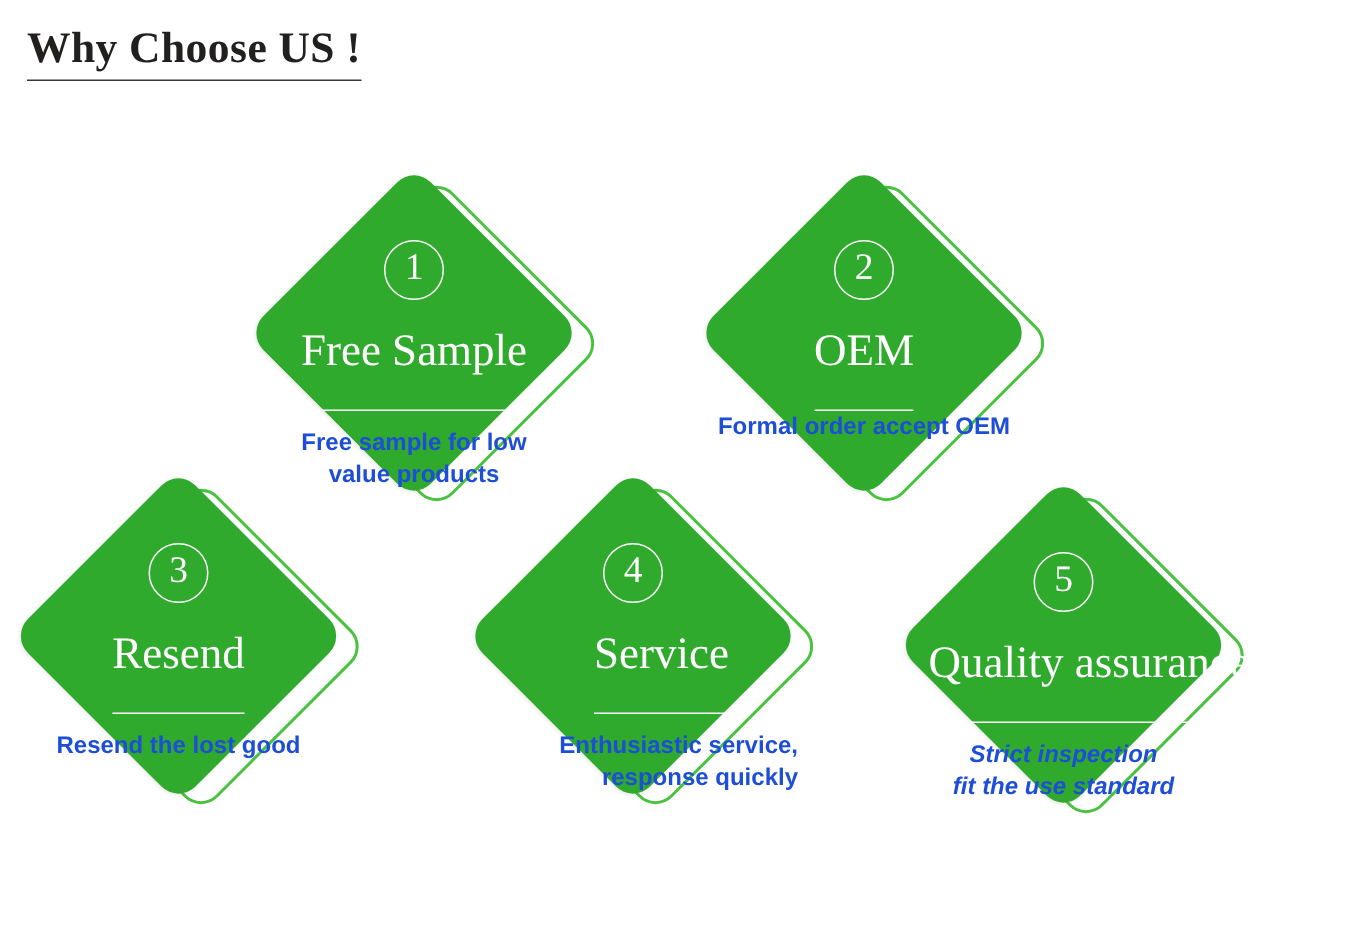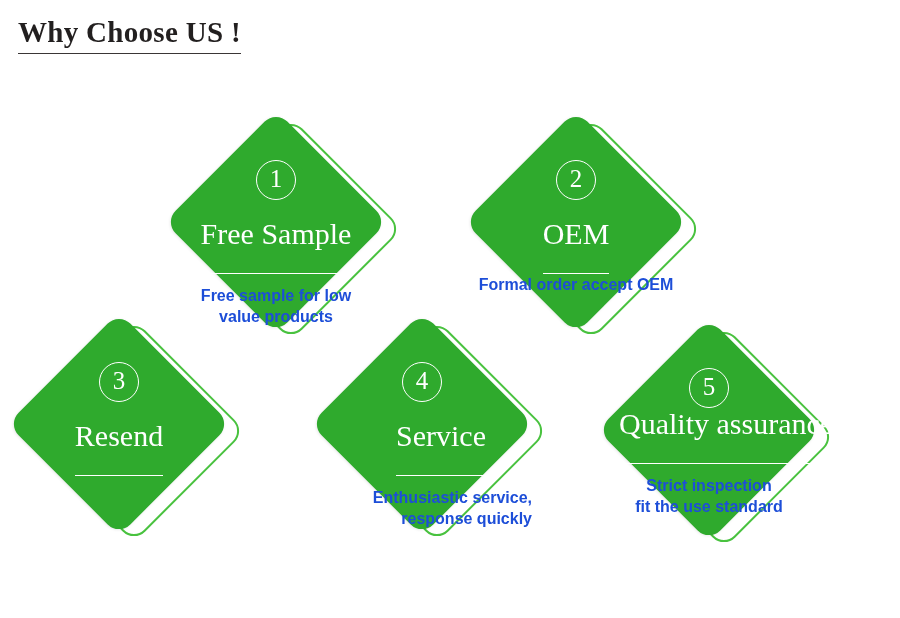--- a/index.html
+++ b/index.html
@@ -111,21 +111,21 @@
   .c2 .headline { font-size:30px; }
   .c2 .desc     { font-size:16px; }
 
   .c3 .headline { font-size:30px;text-align:center; }
   .c3 .desc     { font-size:16px; }
 
   .c4 .headline { font-size:30px;margin-left:38px; }
   .c4 .desc     { font-size:16px;text-align:right; }
 
   .c5 .headline { font-size:30px; }
-  .c5 .desc     { font-size:16px; }
+  .c5 .desc     { font-size:16px;font-style:italic; }
 </style>
 </head>
 <body>
 
 <div class="page-title">Why Choose US !</div>
 
 <div class="board">
 
   <div class="cell c1">
     <div class="ghost" style="left:212px; top:150px; width:158px; height:158px;"></div>
@@ -153,20 +153,21 @@
   </div>
 
   <div class="cell c3">
     <div class="ghost" style="left:55px; top:352px; width:158px; height:158px;"></div>
     <div class="facet" style="left:40px; top:345px; width:158px; height:158px;"></div>
     <div class="content" style="left:29px; top:362px; width:180px;">
       <span class="badge">3</span>
       <div style="margin-top:18px;">
         <span class="headline">Resend</span>
       </div>
+      <div class="desc" style="margin-top:11px; width:220px; margin-left:-20px;">Resend the lost good</div>
     </div>
   </div>
 
   <div class="cell c4">
     <div class="ghost" style="left:358px; top:352px; width:158px; height:158px;"></div>
     <div class="facet" style="left:343px; top:345px; width:158px; height:158px;"></div>
     <div class="content" style="left:332px; top:362px; width:180px;">
       <span class="badge">4</span>
       <div style="margin-top:18px;">
         <span class="headline">Service</span>
@@ -174,21 +175,21 @@
       <div class="desc" style="margin-top:11px; width:220px; margin-left:-20px;">Enthusiastic service,
 response quickly</div>
     </div>
   </div>
 
   <div class="cell c5">
     <div class="ghost" style="left:645px; top:358px; width:158px; height:158px;"></div>
     <div class="facet" style="left:630px; top:351px; width:158px; height:158px;"></div>
     <div class="content" style="left:619px; top:368px; width:180px;">
       <span class="badge">5</span>
-      <div style="">
+      <div style="margin-top:18px;">
         <span class="headline">Quality assurance</span>
       </div>
       <div class="desc" style="margin-top:11px; width:240px; margin-left:-30px;">Strict inspection
 fit the use standard</div>
     </div>
   </div>
 
 </div>
 
 </body></html>

